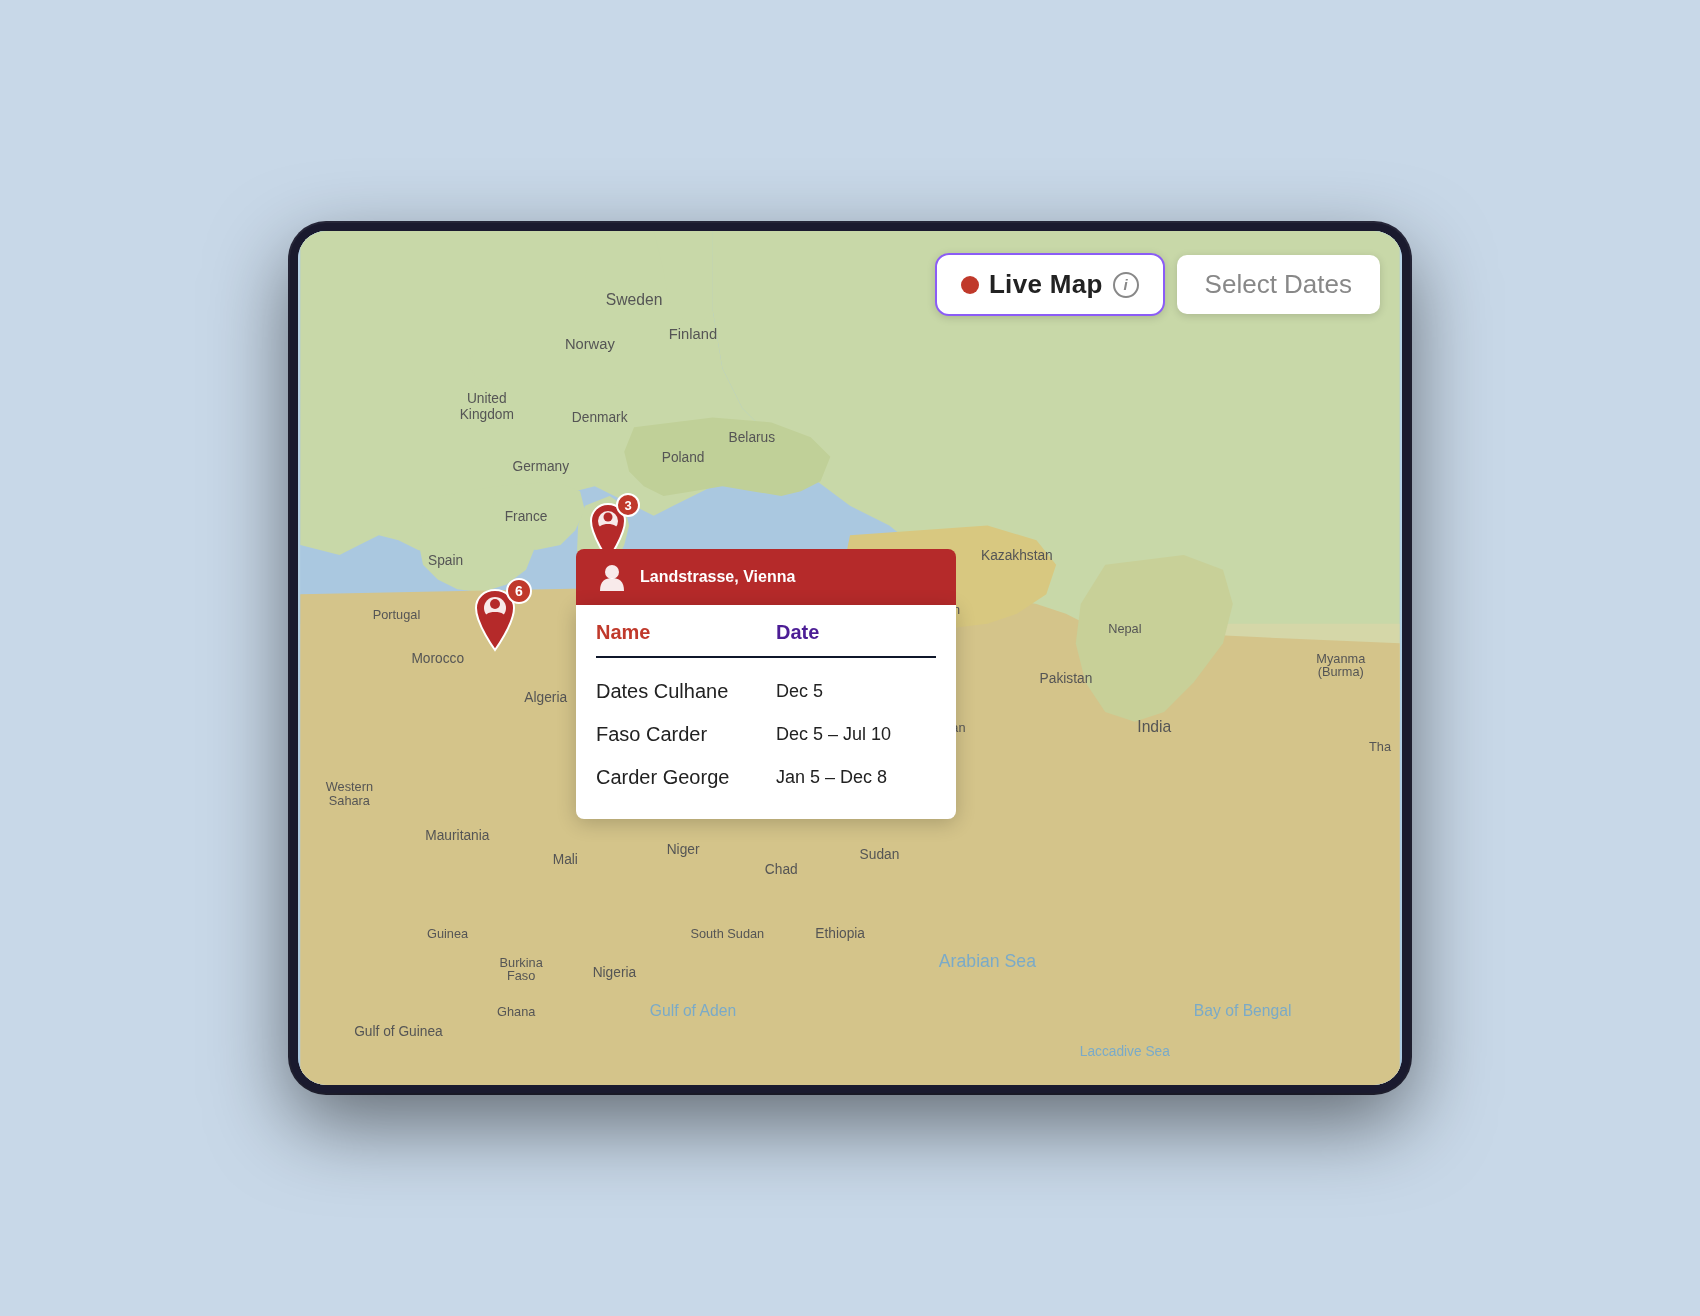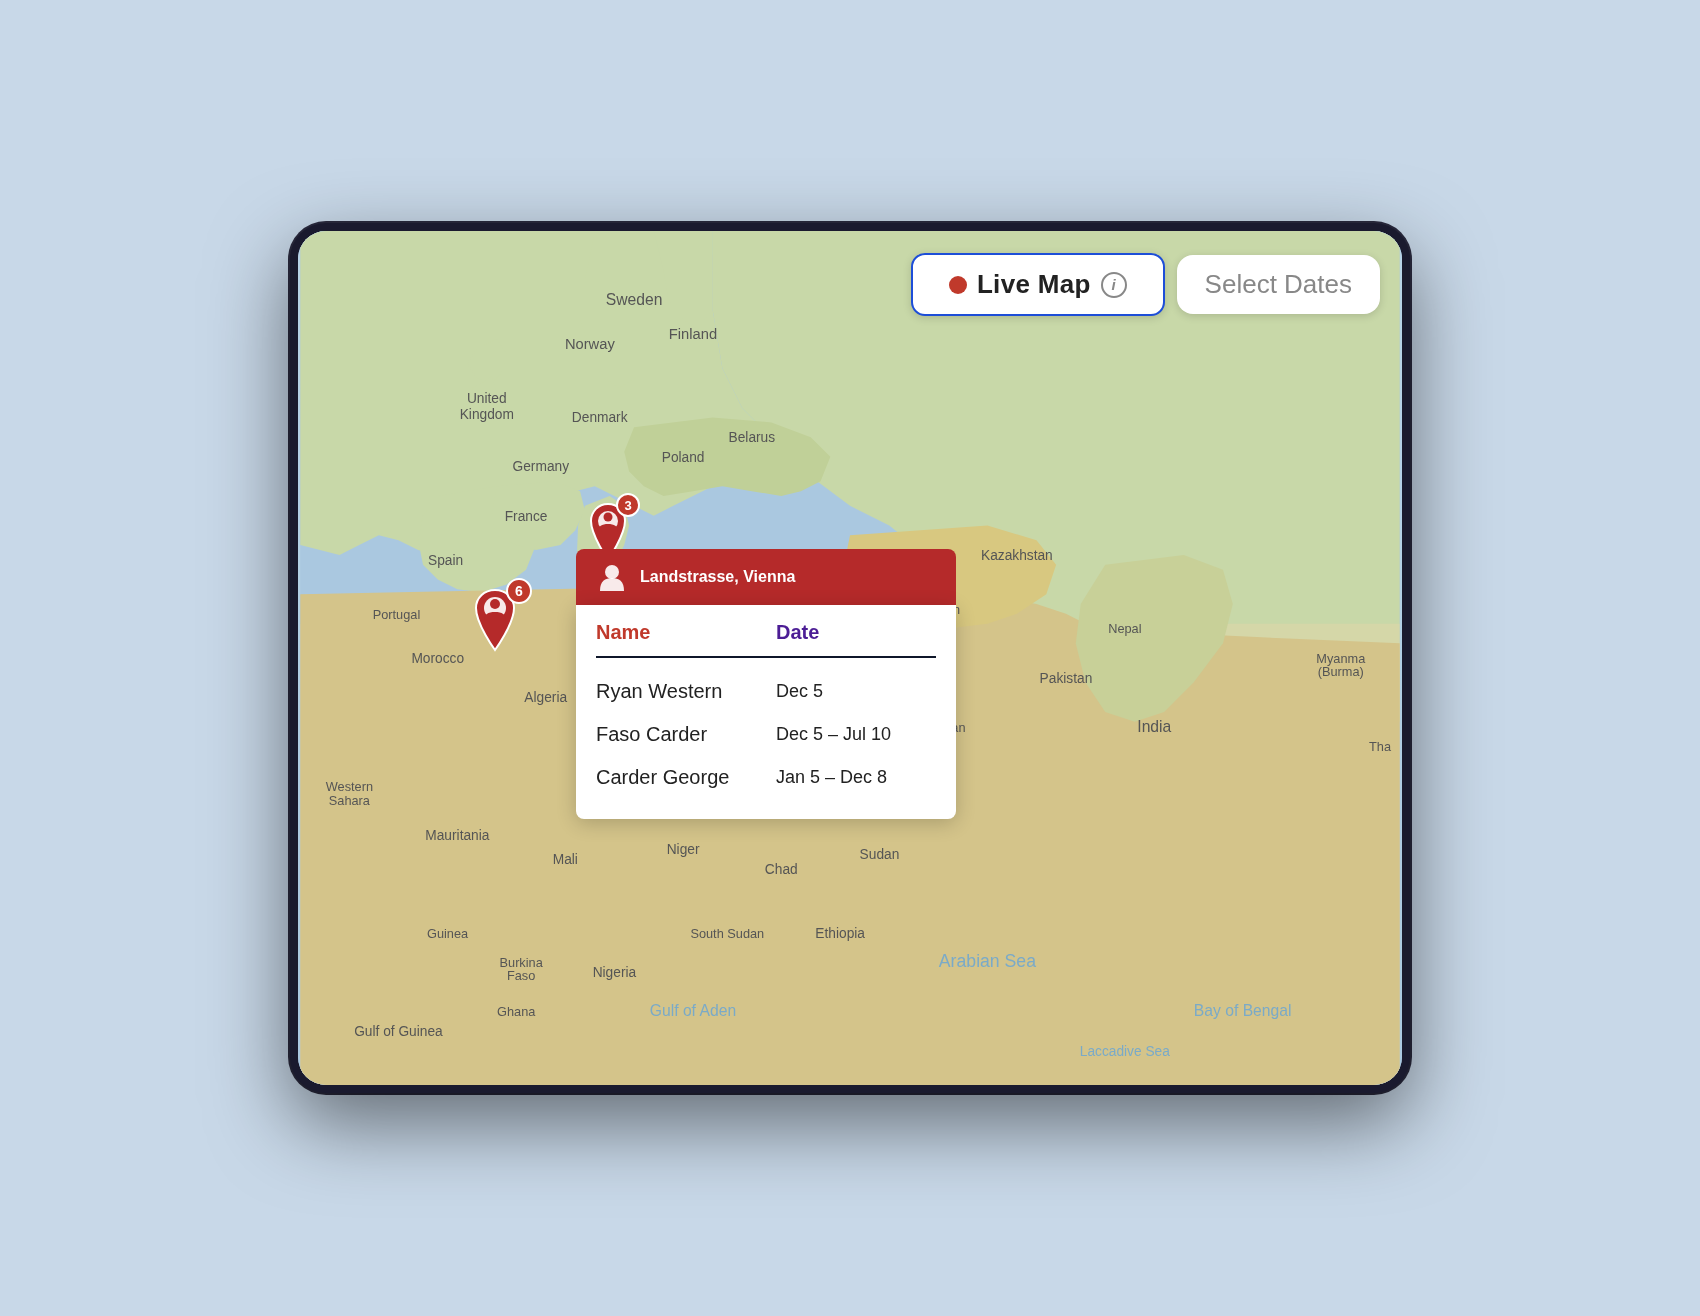--- a/index.html
+++ b/index.html
@@ -55,23 +55,23 @@
       position: absolute;
       top: 22px;
       right: 22px;
       display: flex;
       gap: 12px;
       align-items: center;
     }
 
     .live-map-btn {
       background: white;
-      border: 2px solid #1d4ed8;
+      border: 2px solid #8b5cf6;
       border-radius: 14px;
-      padding: 14px 36px;
+      padding: 14px 24px;
       display: flex;
       align-items: center;
       gap: 10px;
       cursor: pointer;
       box-shadow: 0 2px 8px rgba(0,0,0,0.15);
     }
 
     .live-dot {
       width: 18px;
       height: 18px;
@@ -97,21 +97,21 @@
       justify-content: center;
       color: #888;
       font-size: 15px;
       font-style: italic;
       font-weight: bold;
     }
 
     .select-dates-btn {
       background: white;
       border: none;
-      border-radius: 16px;
+      border-radius: 10px;
       padding: 14px 28px;
       font-size: 26px;
       font-weight: 500;
       color: #888;
       cursor: pointer;
       box-shadow: 0 2px 8px rgba(0,0,0,0.15);
     }
 
     
     .cluster-spain {
@@ -357,21 +357,21 @@
         </div>
 
         <div class="popup-table">
           <div class="popup-table-header">
             <div class="popup-col-name-header">Name</div>
             <div class="popup-col-date-header">Date</div>
           </div>
           <div>
 
           <div class="popup-row">
-        <div class="popup-col-name">Ryan Western</div>
+        <div class="popup-col-name">Dates Culhane</div>
         <div class="popup-col-date">Dec 5</div>
       </div>
               <div class="popup-row">
         <div class="popup-col-name">Faso Carder</div>
         <div class="popup-col-date">Dec 5 – Jul 10</div>
       </div>
               <div class="popup-row">
         <div class="popup-col-name">Carder George</div>
         <div class="popup-col-date">Jan 5 – Dec 8</div>
       </div>

